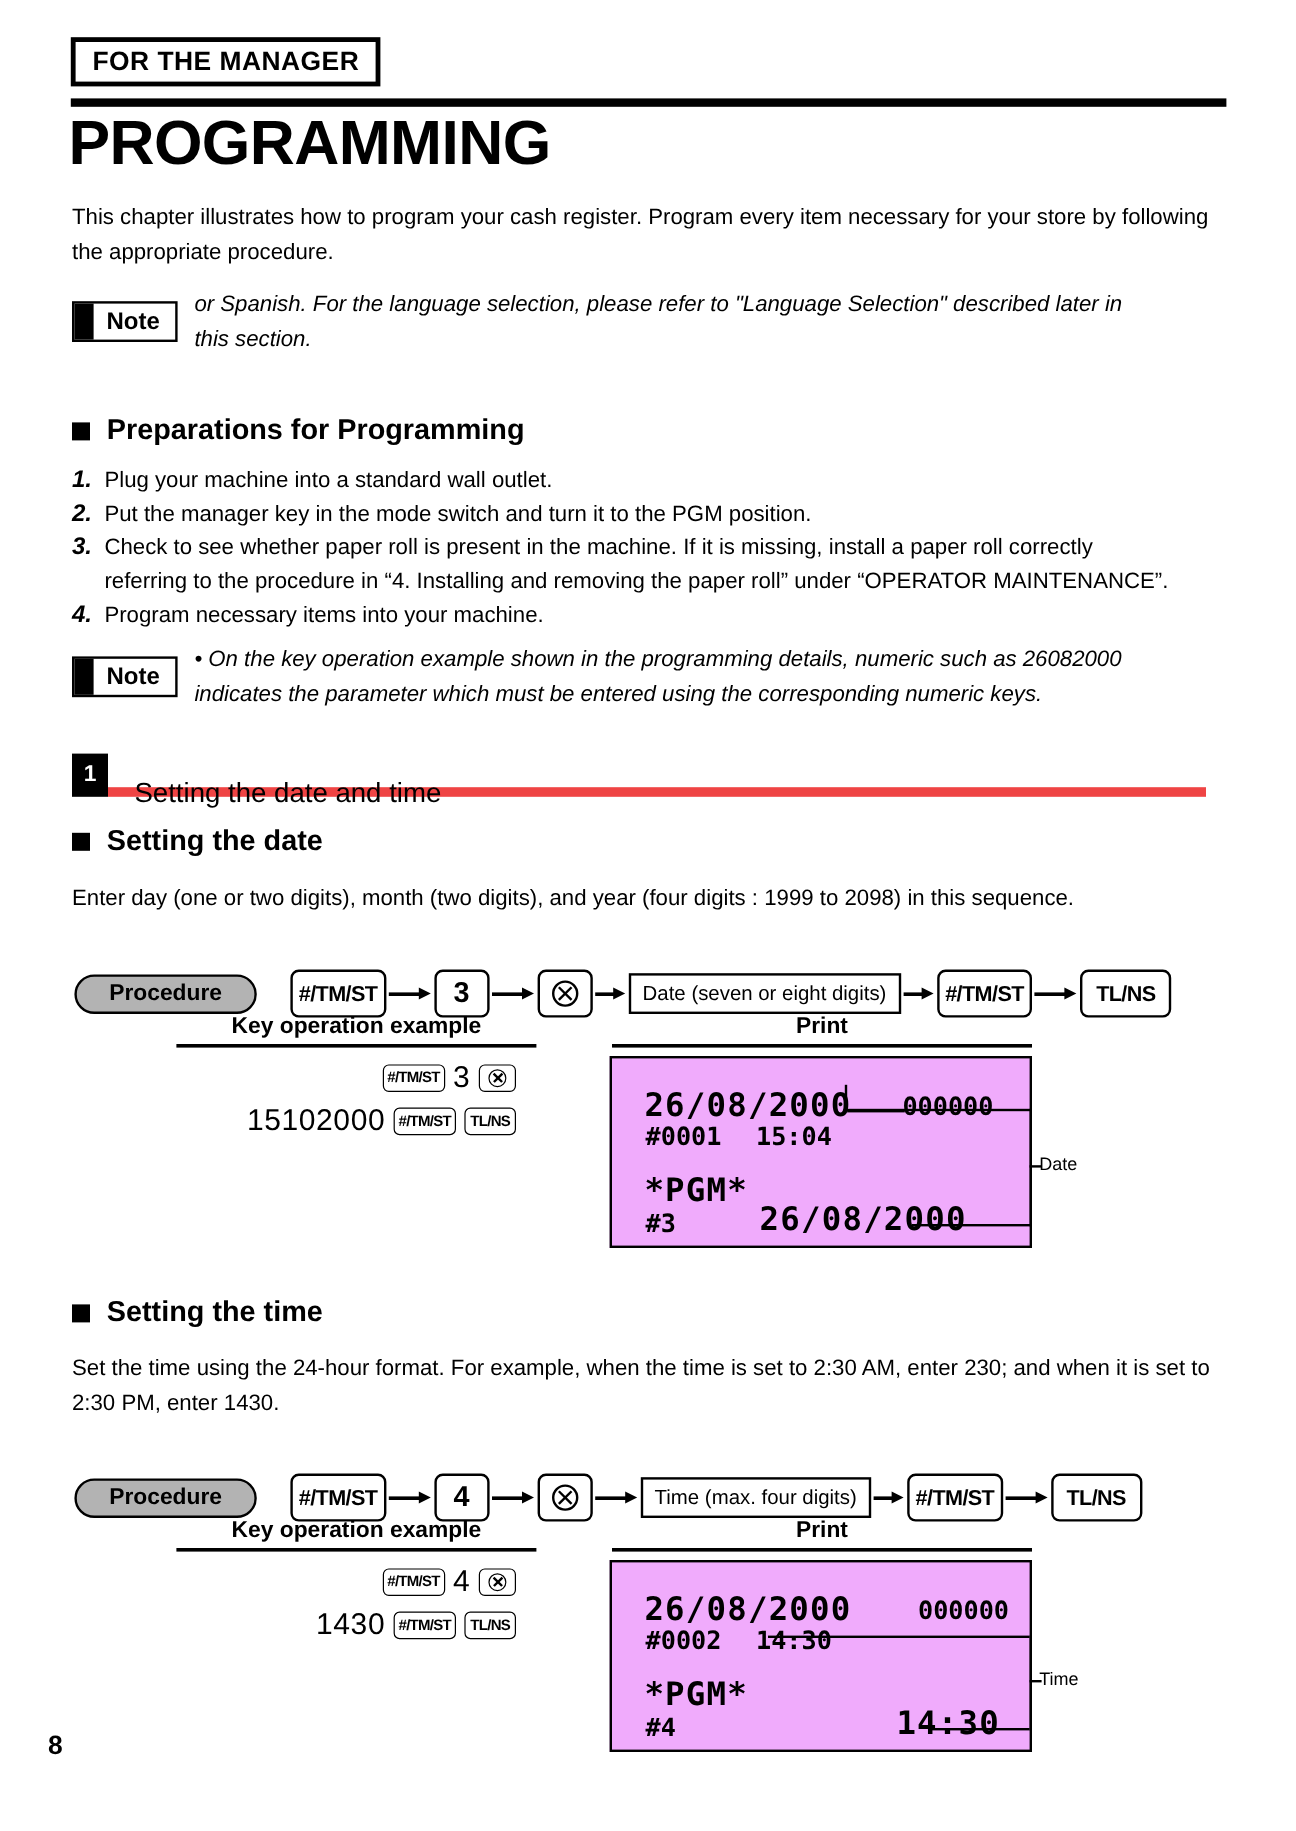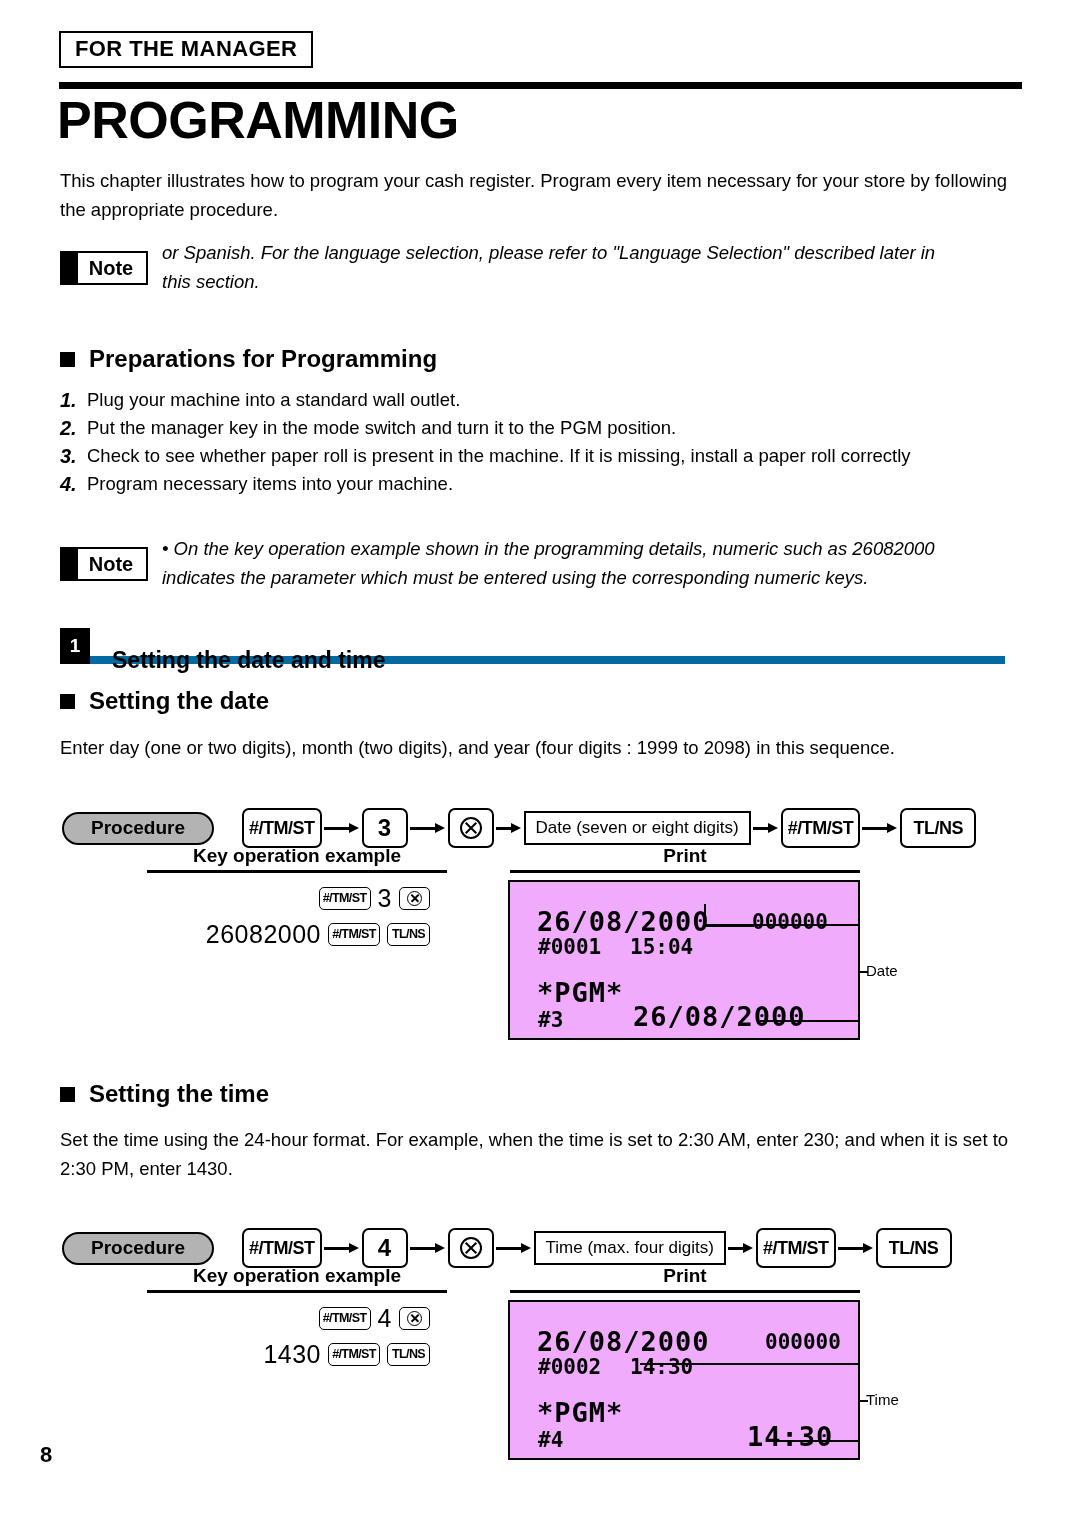--- a/index.html
+++ b/index.html
@@ -20,21 +20,21 @@
     left: 0; top: 0;
     width: 1080px;
     height: 1526px;
   }
 
   
   .manager-tag {
     position: absolute;
     left: 59px;
     top: 31px;
-    border: 2px solid #000000;
+    border: 4px solid #000000;
     padding: 5px 14px 6px 14px;
     font-size: 22px;
     font-weight: bold;
     letter-spacing: 0.4px;
     line-height: 1;
   }
   .top-rule {
     position: absolute;
     left: 59px;
     top: 82px;
@@ -163,26 +163,26 @@
     color: #fff;
     font-size: 19px;
     font-weight: bold;
     display: flex;
     align-items: center;
     justify-content: center;
     flex: 0 0 auto;
   }
   .section-band .bandtext {
     flex: 1 1 auto;
-    background: #0369a1;
+    background: #ef4444;
     display: flex;
     align-items: center;
     padding-left: 22px;
     font-size: 23px;
-    font-weight: bold;
+    font-weight: normal;
     color: #000;
     margin-top: 28px;
   }
 
   
   .para {
     position: absolute;
     font-size: 18.5px;
     line-height: 29px;
   }
@@ -428,20 +428,21 @@
       <div class="txt">Plug your machine into a standard wall outlet.</div>
     </div>
     <div class="row">
       <div class="num">2.</div>
       <div class="txt">Put the manager key in the mode switch and turn it to the PGM position.</div>
     </div>
     <div class="row">
       <div class="num">3.</div>
       <div class="txt">Check to see whether paper roll is present in the machine.  If it is missing, install a paper roll correctly</div>
     </div>
+    <div class="cont">referring to the procedure in “4. Installing and removing the paper roll” under “OPERATOR MAINTENANCE”.</div>
     <div class="row">
       <div class="num">4.</div>
       <div class="txt">Program necessary items into your machine.</div>
     </div>
   </div>
 
   <div class="note note-2">
     <div class="note-badge">
       <div class="bar"></div>
       <div class="lbl">Note</div>
@@ -505,21 +506,21 @@
 
   <div class="keyex" style="left:150px; top:880px; width:280px;">
     <div class="line">
       <span class="minikey w1">#/TM/ST</span>
       <span class="digits">3</span>
       <span class="minikey circ">
           <span class="minicirc"></span>
         </span>
     </div>
     <div class="line">
-      <span class="digits">26082000</span>
+      <span class="digits">15102000</span>
       <span class="minikey w1">#/TM/ST</span>
       <span class="minikey w2">TL/NS</span>
     </div>
   </div>
 
   <div class="receipt" style="left:508px; top:880px; width:352px; height:160px;">
     <div class="rtext r-big" style="left:27px; top:24px;">26/08/2000</div>
     <div class="rtext r-small" style="left:242px; top:28px;">000000</div>
     <div class="rtext r-small" style="left:28px; top:53px;">#0001</div>
     <div class="rtext r-small" style="left:120px; top:53px;">15:04</div>

